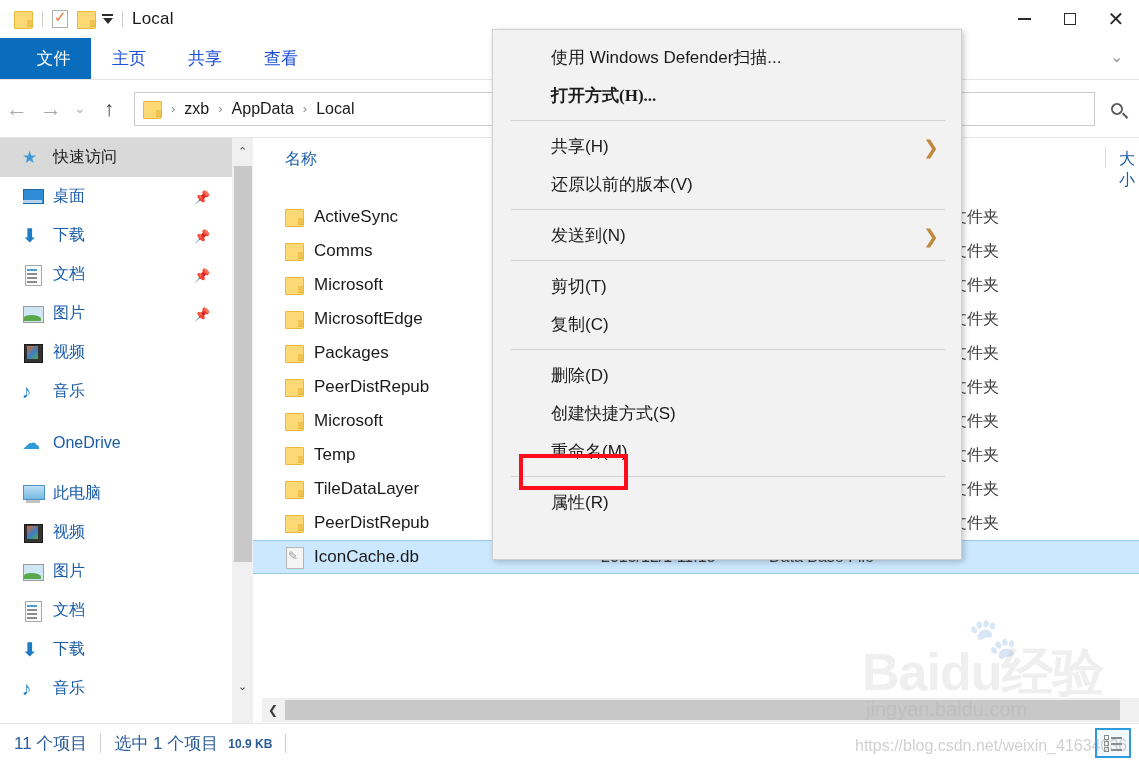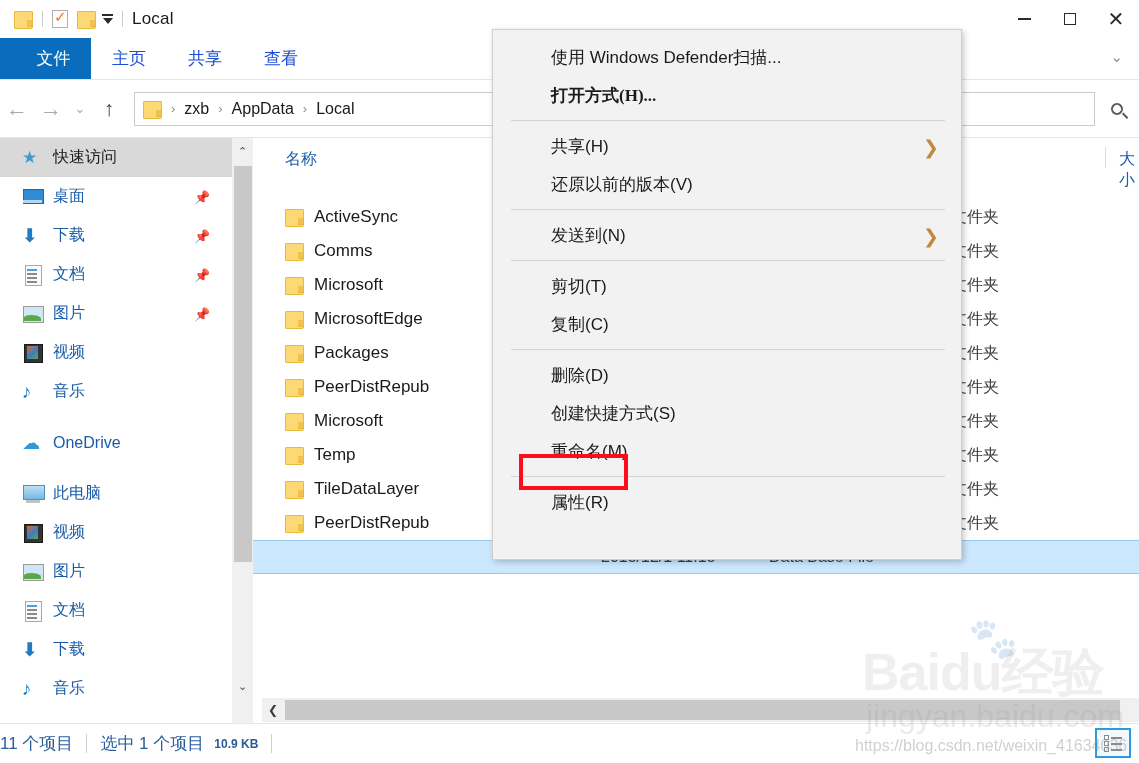--- a/index.html
+++ b/index.html
@@ -239,21 +239,21 @@
     position: absolute; left: 253px; top: 138px; width: 1px; height: 560px;
     background: #e6e6e6;
   }
 
   
   .statusbar {
     position: absolute; left: 0; top: 723px; width: 1139px; height: 40px;
     background: #ffffff; border-top: 1px solid #e6e6e6;
     display: flex; align-items: center;
   }
-  .st-text { font-size: 17px; color: #2a5c9a; padding-left: 0; }
+  .st-text { font-size: 17px; color: #2a5c9a; padding-left: 14px; }
   .st-sep { width: 1px; height: 19px; background: #cfcfcf; margin: 0 13px; }
   .st-size { font-size: 12px; color: #2a5c9a; font-weight: bold; }
   .view-btns {
     position: absolute; right: 8px; top: 4px; display: flex; gap: 2px;
   }
   .vb {
     width: 36px; height: 30px; display: flex; align-items: center; justify-content: center;
     border: 1px solid transparent;
   }
   .vb.active { border: 2px solid #2d9ae0; background: #f2f9fd; }
@@ -315,21 +315,21 @@
   }
 
   
   .wm-baidu {
     position: absolute; left: 862px; top: 638px;
     font-size: 52px; font-weight: bold; color: rgba(160,160,160,0.17);
     letter-spacing: -1px; z-index: 5; white-space: nowrap;
   }
   .wm-sub {
     position: absolute; left: 866px; top: 698px;
-    font-size: 32px; color: rgba(160,160,160,0.22); z-index: 5; white-space: nowrap;
+    font-size: 20px; color: rgba(160,160,160,0.22); z-index: 5; white-space: nowrap;
   }
   .wm-csdn {
     position: absolute; left: 855px; top: 737px;
     font-size: 16px; color: rgba(150,150,150,0.45); z-index: 6; white-space: nowrap;
   }
   .wm-paw {
     position: absolute; left: 968px; top: 615px; z-index: 5;
     color: rgba(160,160,160,0.16); font-size: 40px;
   }
 </style>
@@ -552,20 +552,24 @@
   </div>
   <div class="frow" style="top:368px;">
     <span class="fname">
         <span class="folder-glyph fi-folder"></span>
       <span>PeerDistRepub</span>
       </span>
     <span class="ftype" style="left:698px;">文件夹</span>
   </div>
 
   <div class="frow selected" style="top:402px;">
+    <span class="fname">
+        <span class="fi-db"></span>
+      <span>IconCache.db</span>
+      </span>
     <span class="fdate">2015/12/1 11:18</span>
     <span class="ftype">Data Base File</span>
   </div>
 </div>
 
 <div class="hscroll">
   <span class="hs-arrow">❮</span>
   <span class="hs-thumb"></span>
 </div>
 

